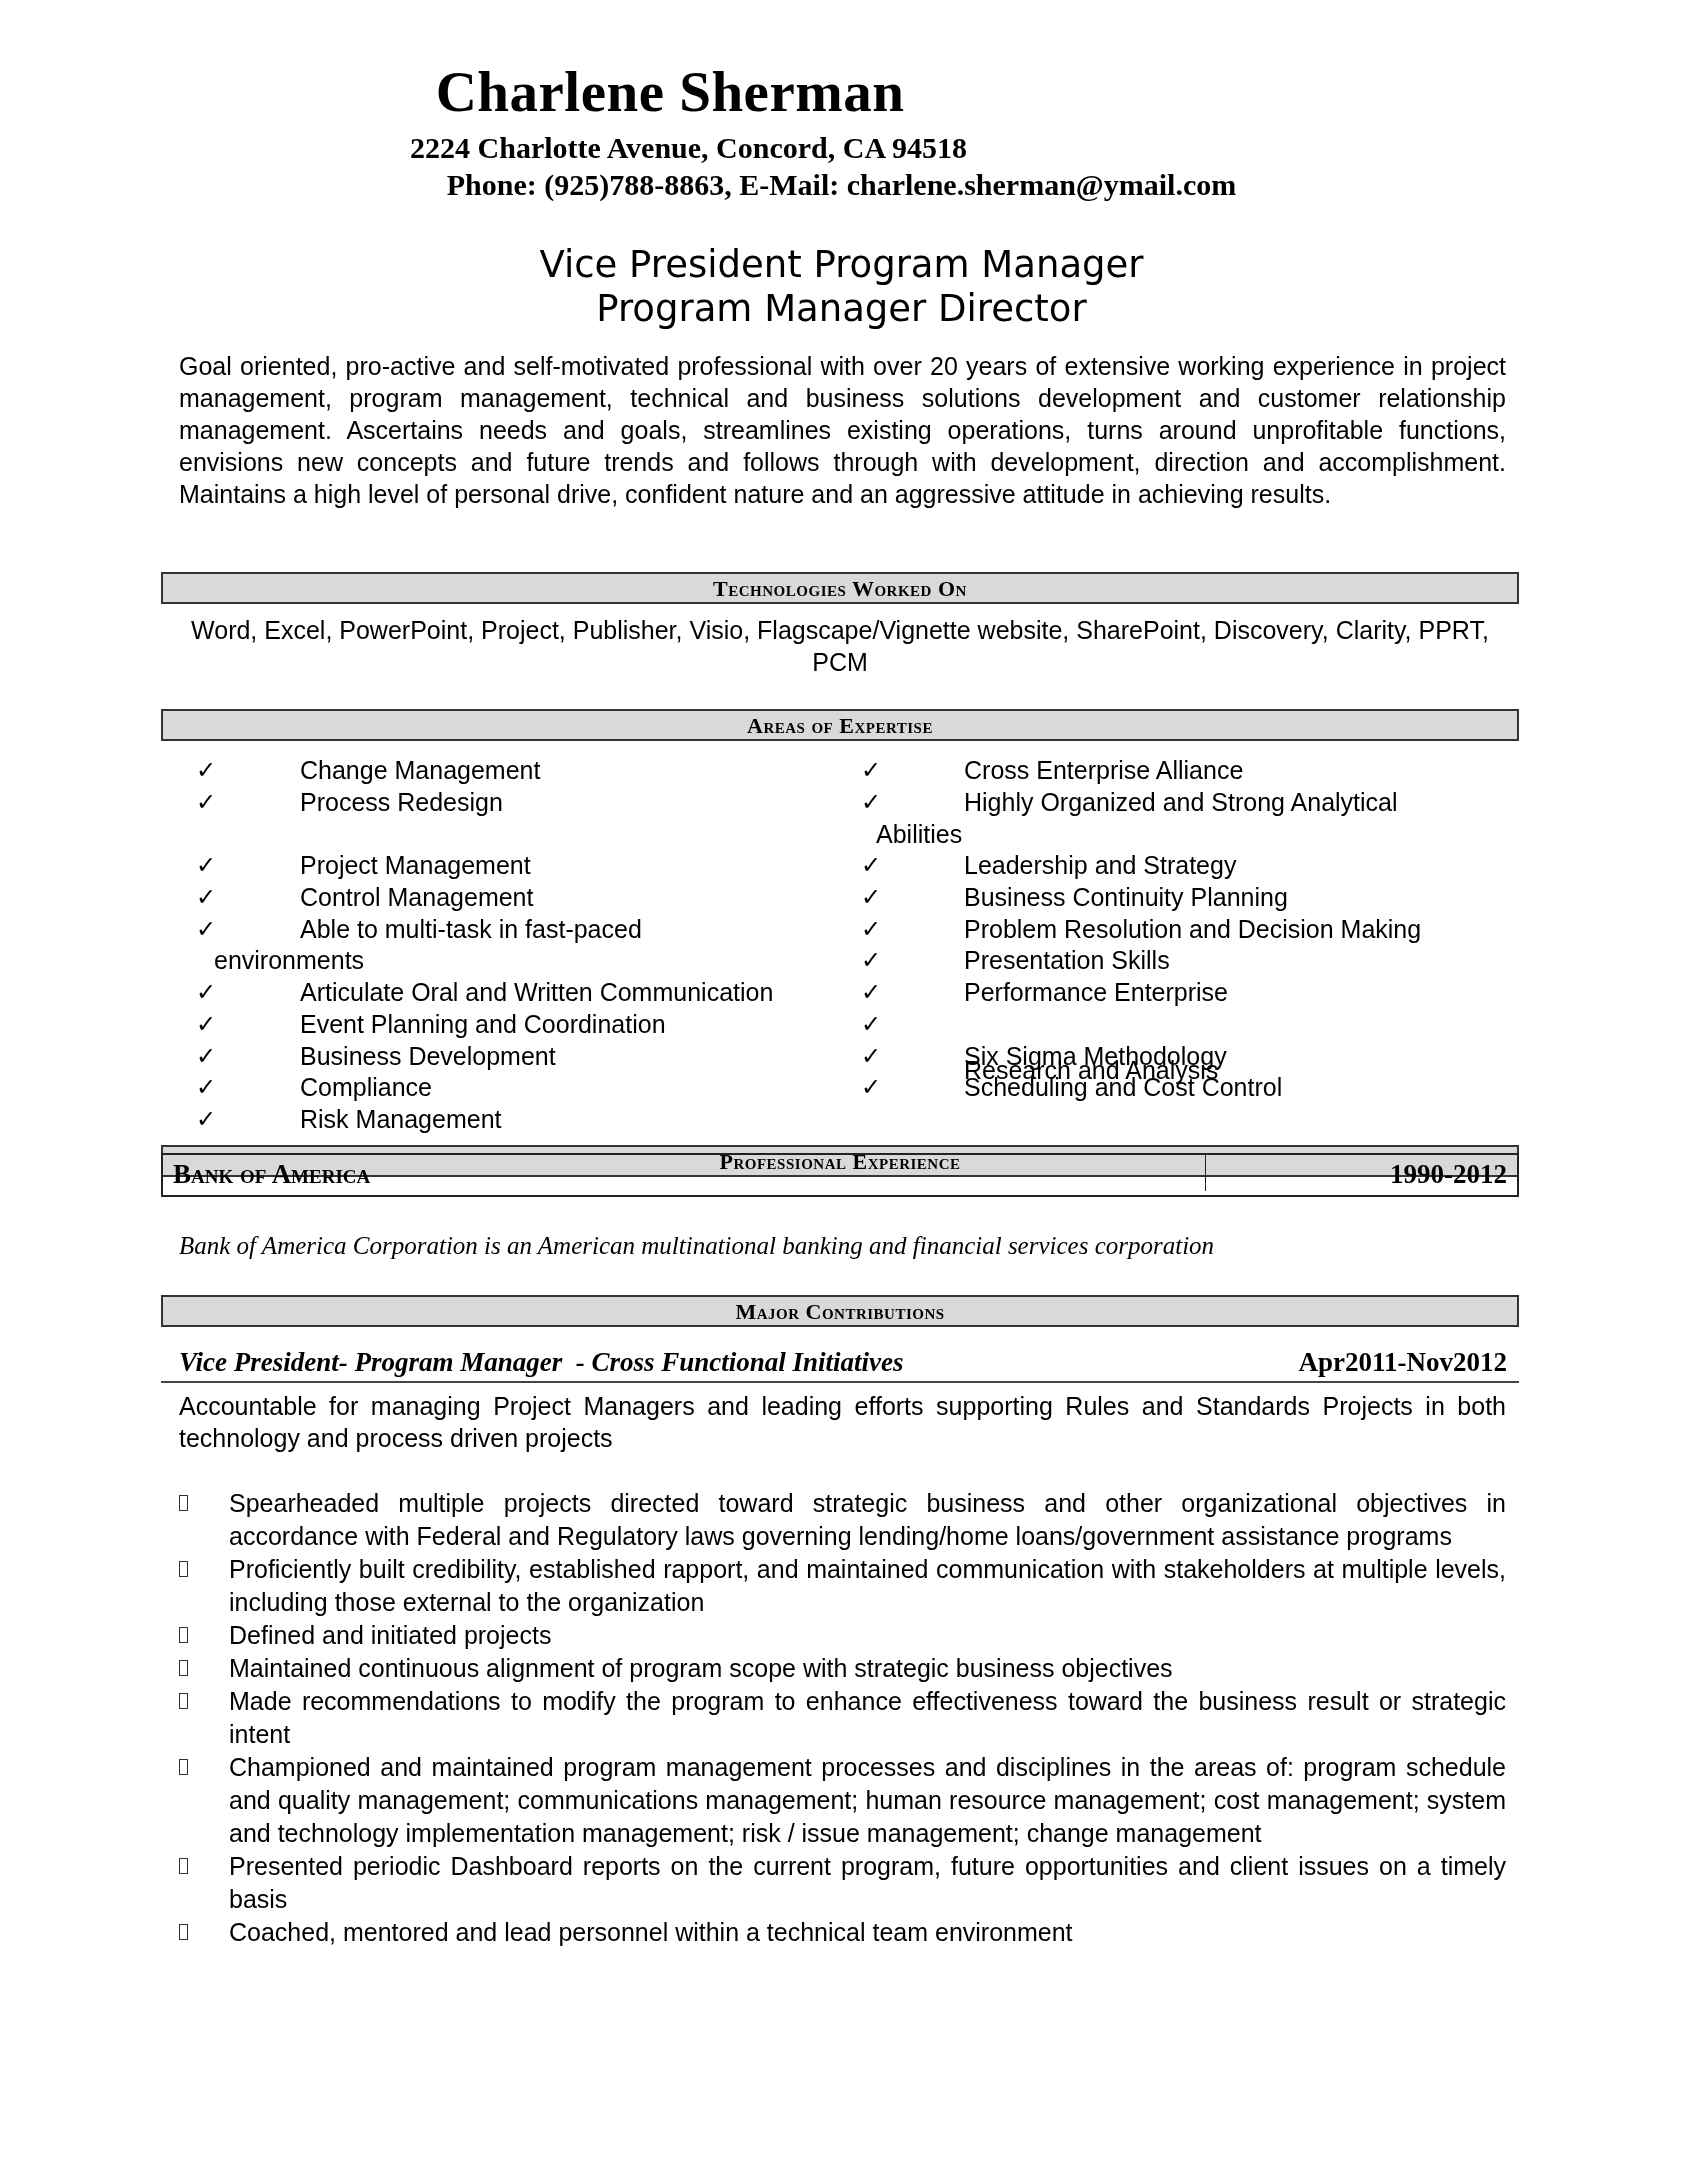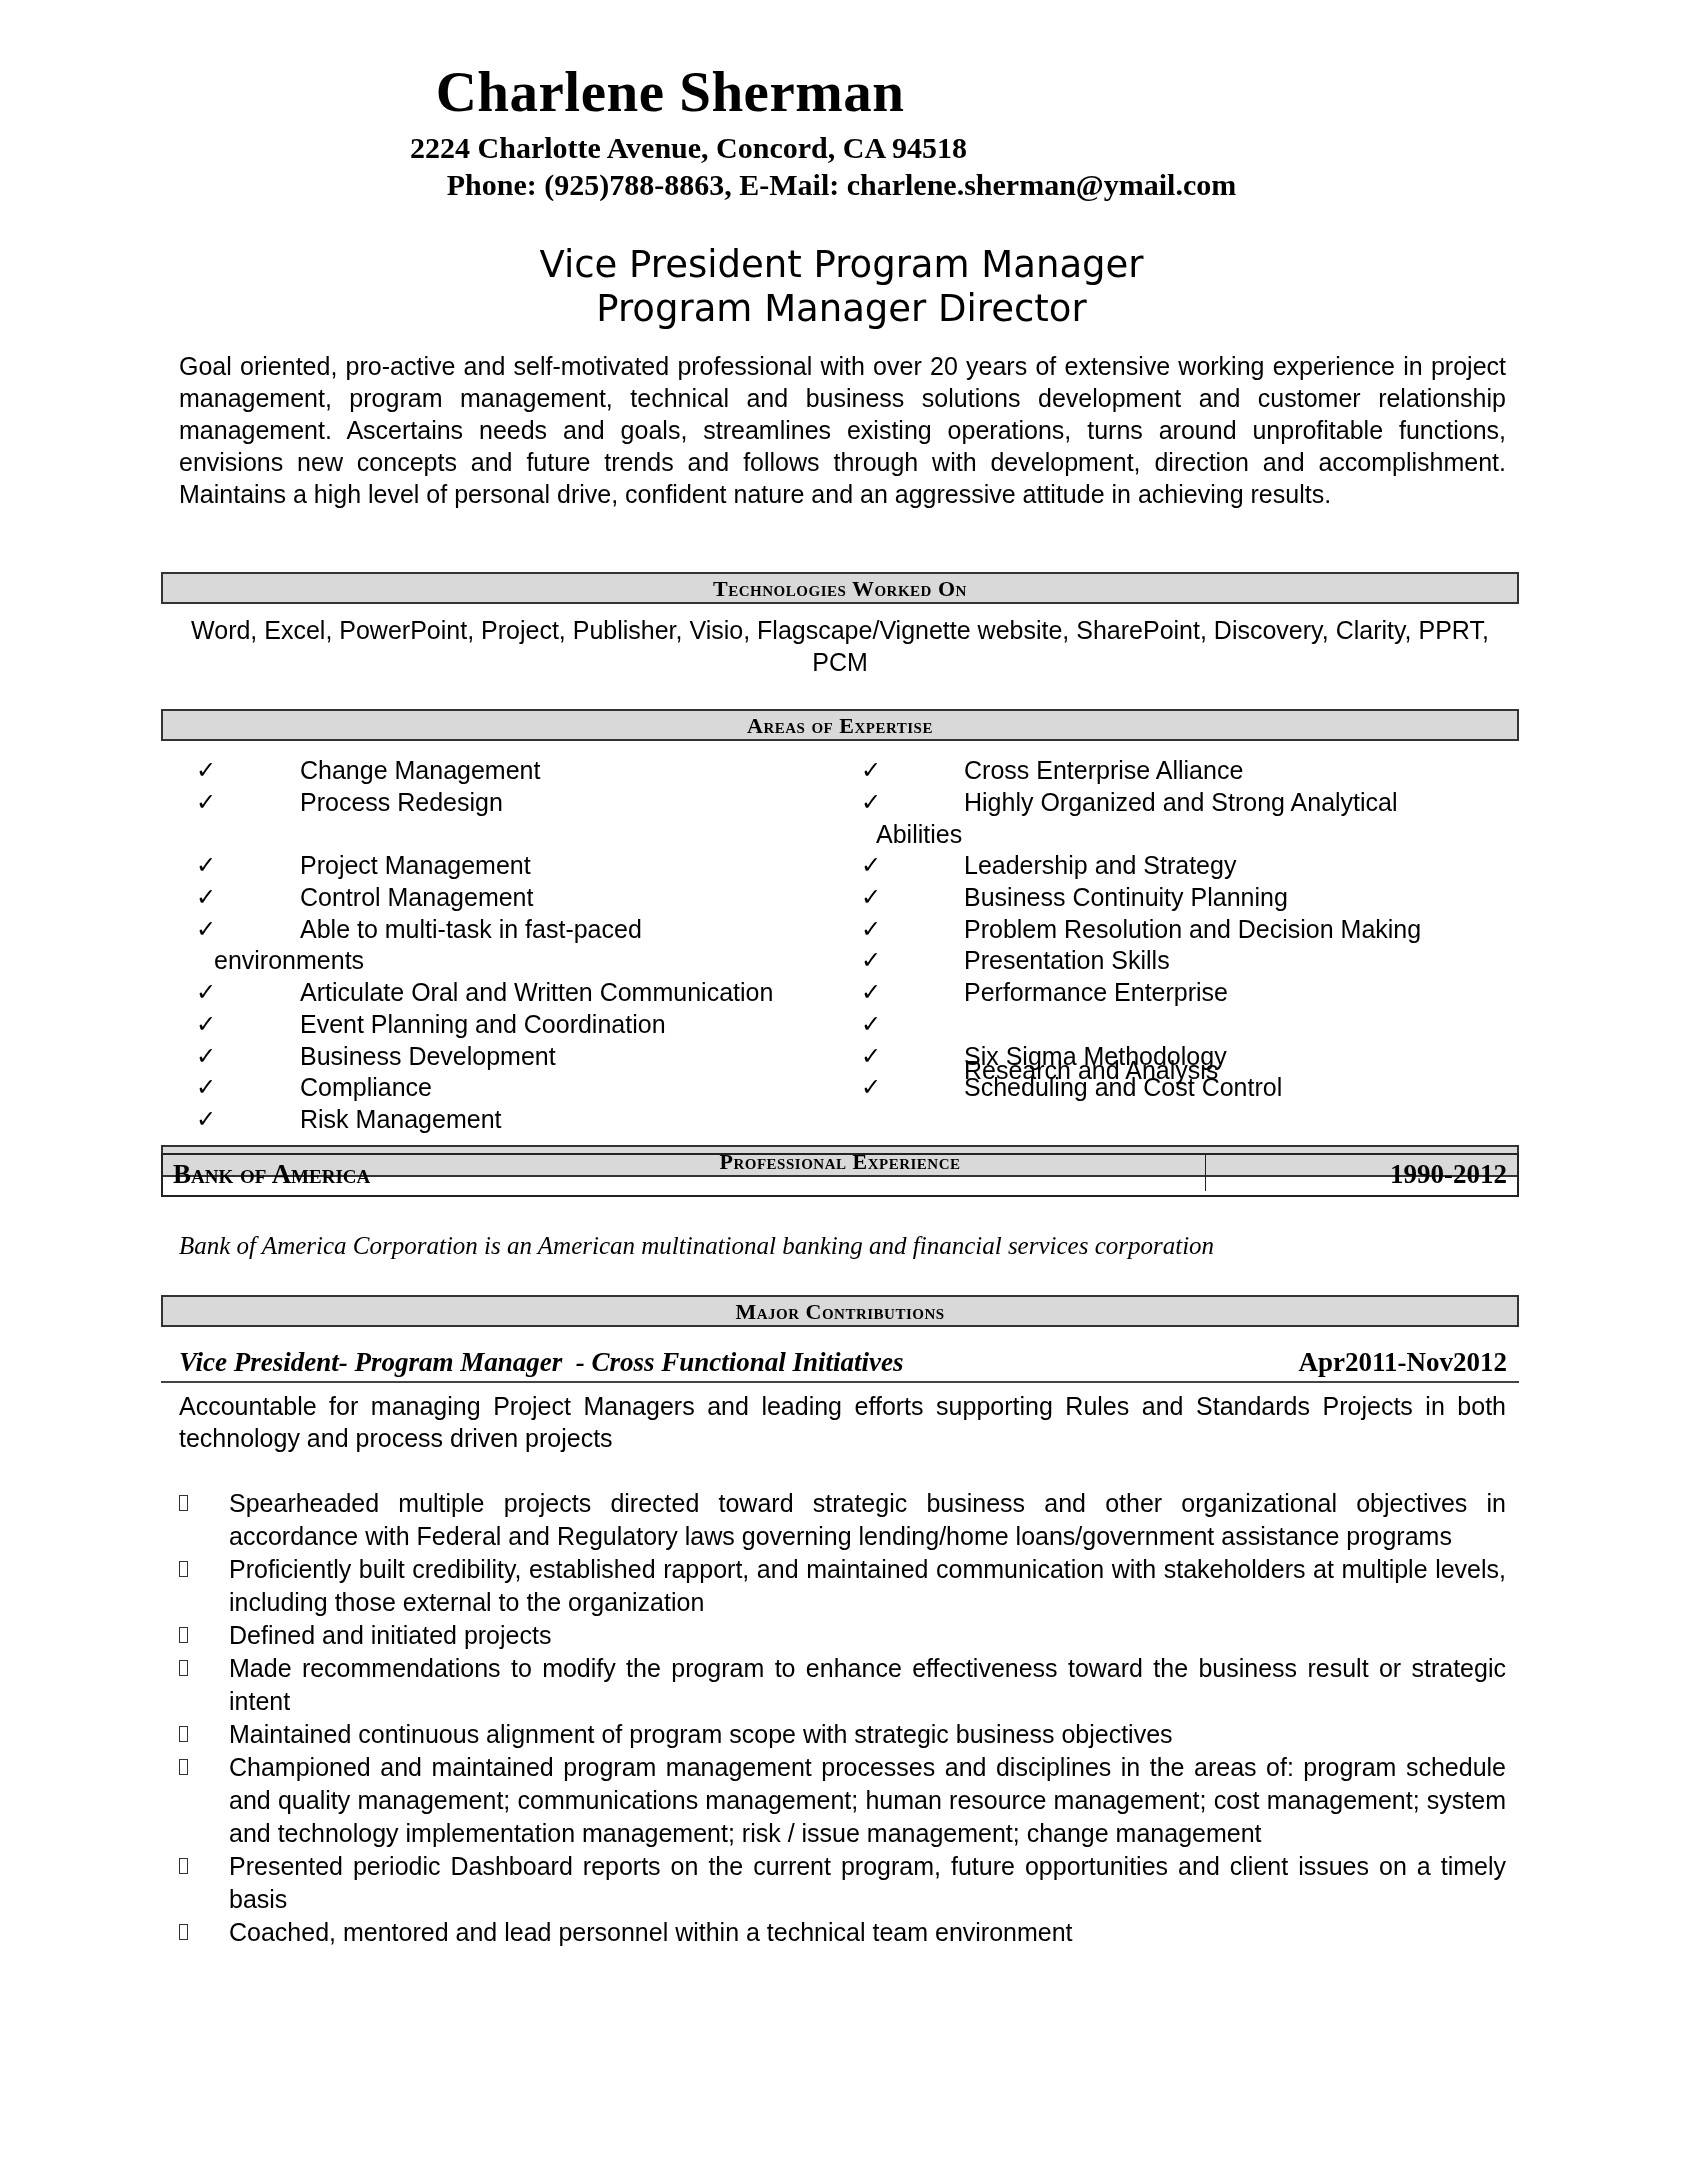--- a/index.html
+++ b/index.html
@@ -107,19 +107,19 @@
   <div id="role-title" class="abs serif">Vice President- Program Manager  - Cross Functional Initiatives</div>
   <div id="role-dates" class="abs serif">Apr2011-Nov2012</div>
 </div>
 
 <div id="role-summary" class="abs sans">Accountable for managing Project Managers and leading efforts supporting Rules and Standards Projects in both technology and process driven projects</div>
 
 <ul id="bullets" class="abs sans">
     <li><span class="bullet"></span><span>Spearheaded multiple projects directed toward strategic business and other organizational objectives in accordance with Federal and Regulatory laws governing lending/home loans/government assistance programs</span></li>
     <li><span class="bullet"></span><span>Proficiently built credibility, established rapport, and maintained communication with stakeholders at multiple levels, including those external to the organization</span></li>
     <li><span class="bullet"></span><span>Defined and initiated projects</span></li>
+    <li><span class="bullet"></span><span>Maintained continuous alignment of program scope with strategic business objectives</span></li>
     <li><span class="bullet"></span><span>Made recommendations to modify the program to enhance effectiveness toward the business result or strategic intent</span></li>
-    <li><span class="bullet"></span><span>Maintained continuous alignment of program scope with strategic business objectives</span></li>
     <li><span class="bullet"></span><span>Championed  and maintained program management processes and disciplines in the areas of: program schedule and quality management; communications management; human resource management; cost management; system and technology implementation management; risk / issue management; change management</span></li>
     <li><span class="bullet"></span><span>Presented periodic Dashboard reports on the current program, future opportunities and client issues on a timely basis</span></li>
     <li><span class="bullet"></span><span>Coached, mentored and lead personnel within a technical team environment</span></li>
   </ul>
 
 
 </body></html>

